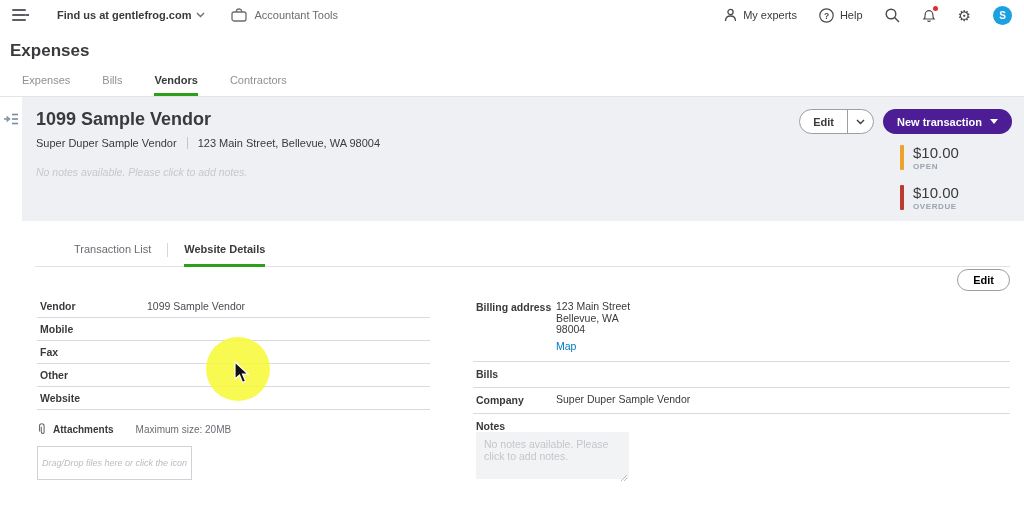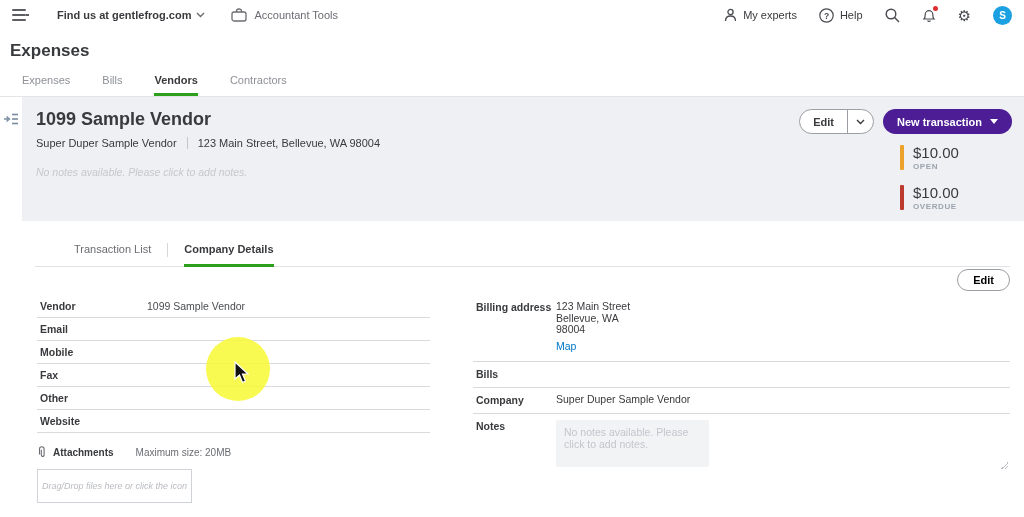--- a/index.html
+++ b/index.html
@@ -67,21 +67,21 @@
   .cols { display:flex; margin-top:18px; }
   .col-left { width:393px; }
   .col-right { margin-left:43px; flex:1; }
   .frow { display:flex; align-items:flex-start; padding:5px 0 4px 3px; border-bottom:1px solid #d8dadd; min-height:23px; }
   .flabel { width:70px; font-size:10.5px; font-weight:bold; flex-shrink:0; }
   .fvalue { font-size:10.5px; color:#4a4c51; }
   .rrow { display:flex; align-items:flex-start; padding:6px 0 7px 3px; border-bottom:1px solid #d8dadd; }
   .rlabel { width:80px; font-size:10.5px; font-weight:bold; flex-shrink:0; }
   .rvalue { font-size:10.5px; line-height:11.5px; }
   .maplink { color:#0077c5; font-size:10.5px; cursor:pointer; display:inline-block; margin-top:1px; }
-  .rrow.notes-row { border-bottom:none; }
+  .rrow.notes-row { border-bottom:none;flex-direction:column; }
   .notes-area { flex:1; height:47px; background:#f2f3f5; border:none; border-radius:2px; resize:none;
     font-family:"Liberation Sans", sans-serif; font-size:10.5px; padding:6px 8px; color:#393a3d; position:relative; }
   .notes-area::placeholder { color:#c3c6cb; }
   .notes-wrap { flex:1; position:relative; }
   .resize-grip { position:absolute; right:2px; bottom:2px; width:7px; height:7px;
     background:linear-gradient(135deg, transparent 50%, #b8bbc0 50%, #b8bbc0 60%, transparent 60%, transparent 75%, #b8bbc0 75%, #b8bbc0 85%, transparent 85%); pointer-events:none; }
 
   
   .attach { margin-top:13px; }
   .attach-head { display:flex; align-items:center; gap:6px; }
@@ -214,36 +214,33 @@
           </div>
         </div>
       </div>
     </div>
   </div>
 </div>
 
 <div class="dtabs">
   <div class="dtab">Transaction List</div>
   <div class="dtab-sep"></div>
-  <div class="dtab active">Company Details</div>
+  <div class="dtab active">Website Details</div>
 </div>
 <div class="dtabs-line"></div>
 
 <div class="details">
   <button class="edit-pill">Edit</button>
 
   <div class="cols">
 
     <div class="col-left">
       <div class="frow">
         <span class="flabel">Vendor</span>
         <span class="fvalue" style="margin-left:37px">1099 Sample Vendor</span>
-      </div>
-      <div class="frow">
-        <span class="flabel">Email</span>
       </div>
       <div class="frow">
         <span class="flabel">Mobile</span>
       </div>
       <div class="frow">
         <span class="flabel">Fax</span>
       </div>
       <div class="frow">
         <span class="flabel">Other</span>
       </div>

